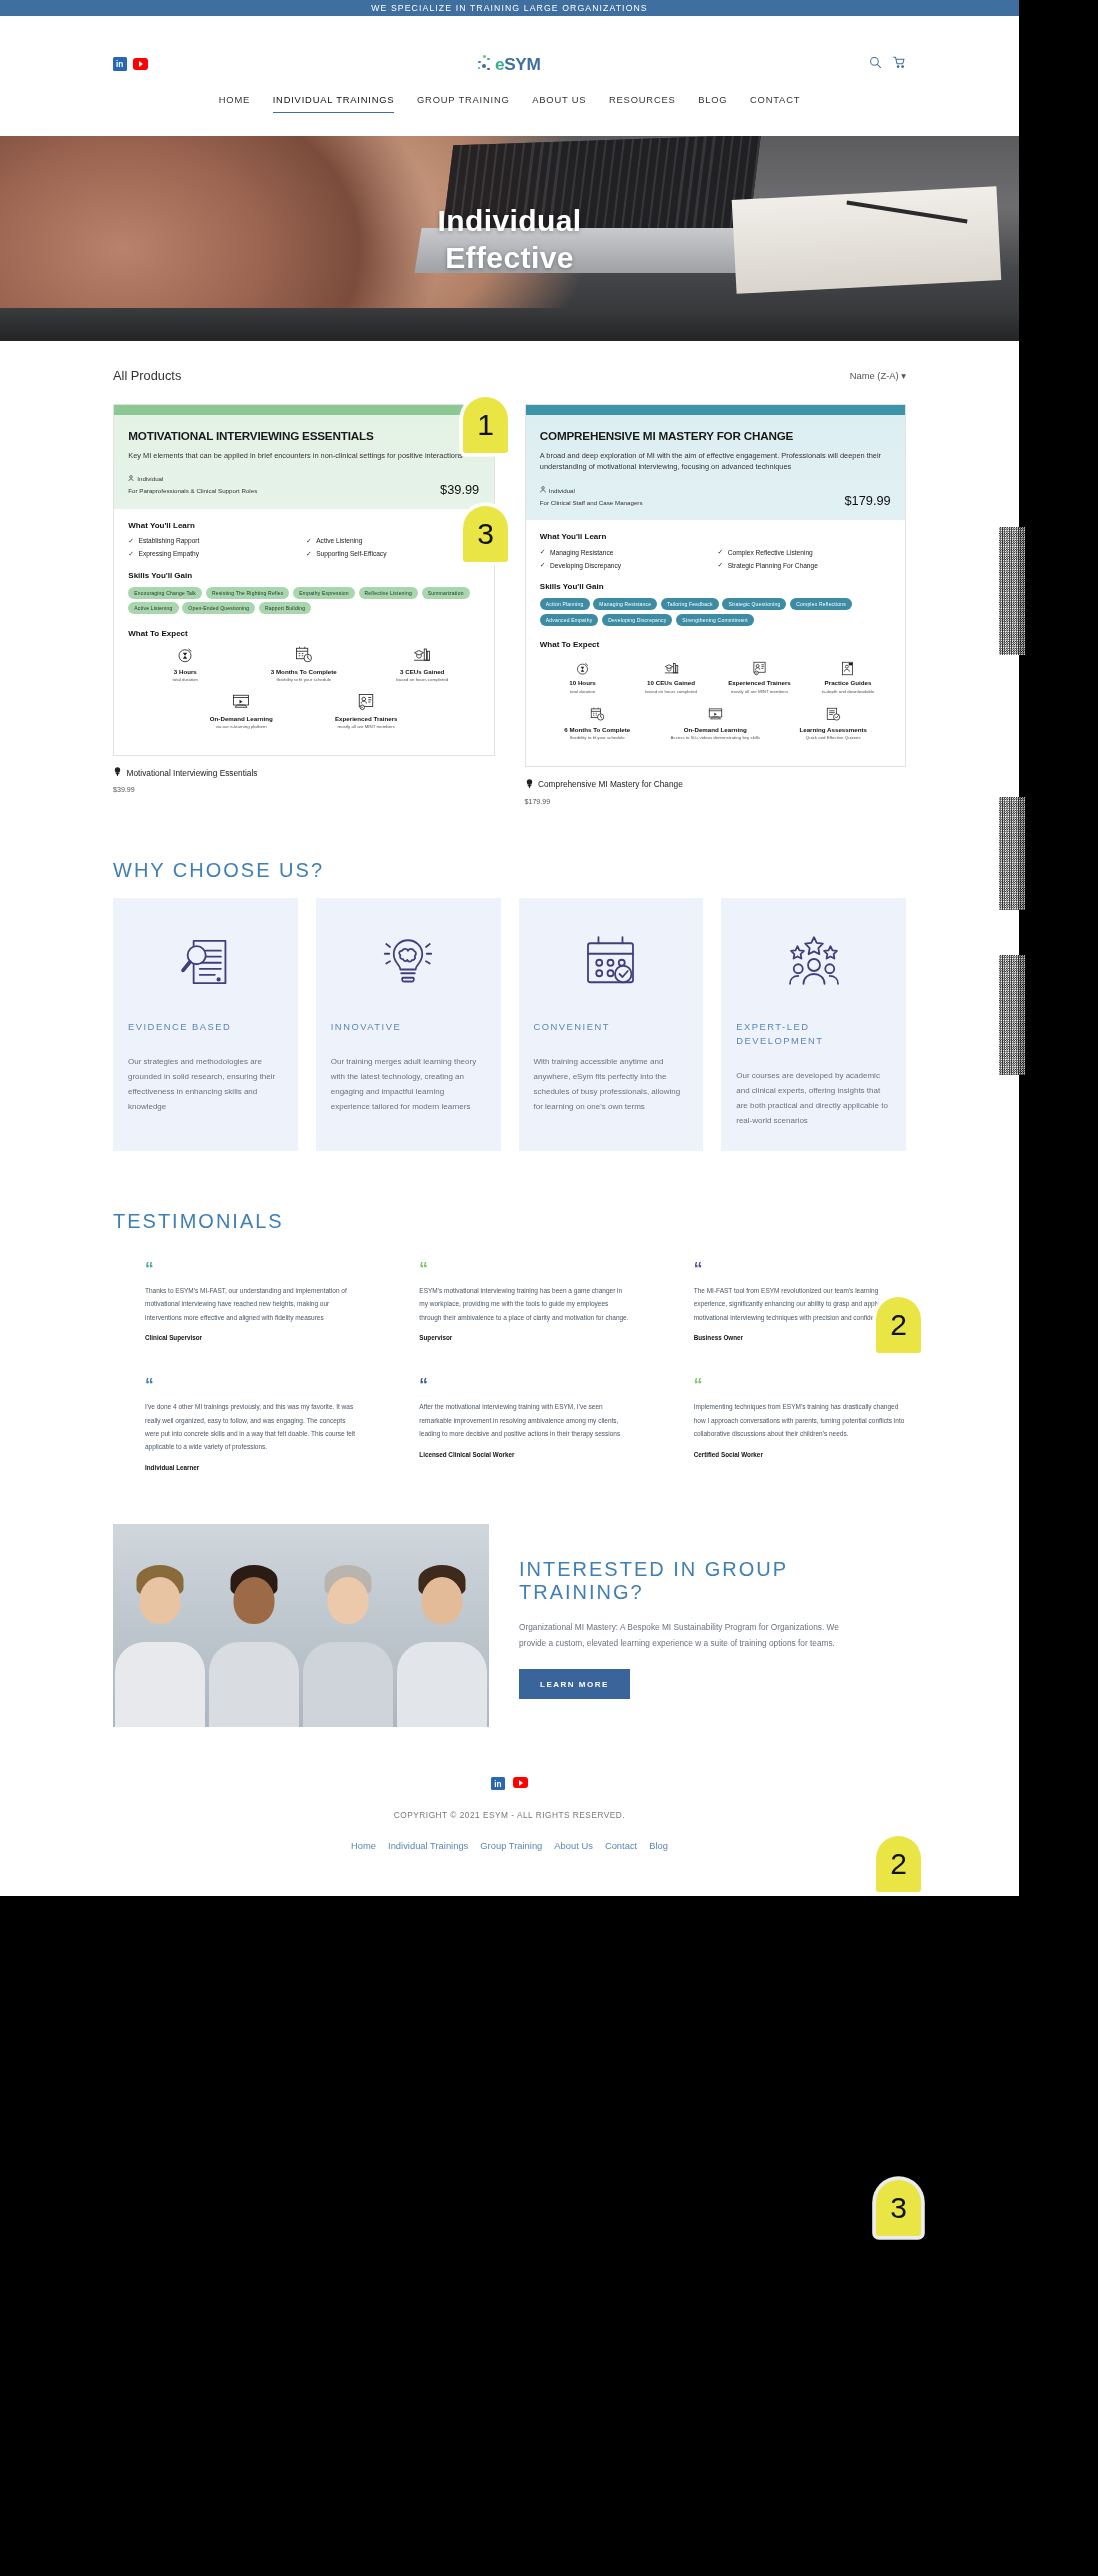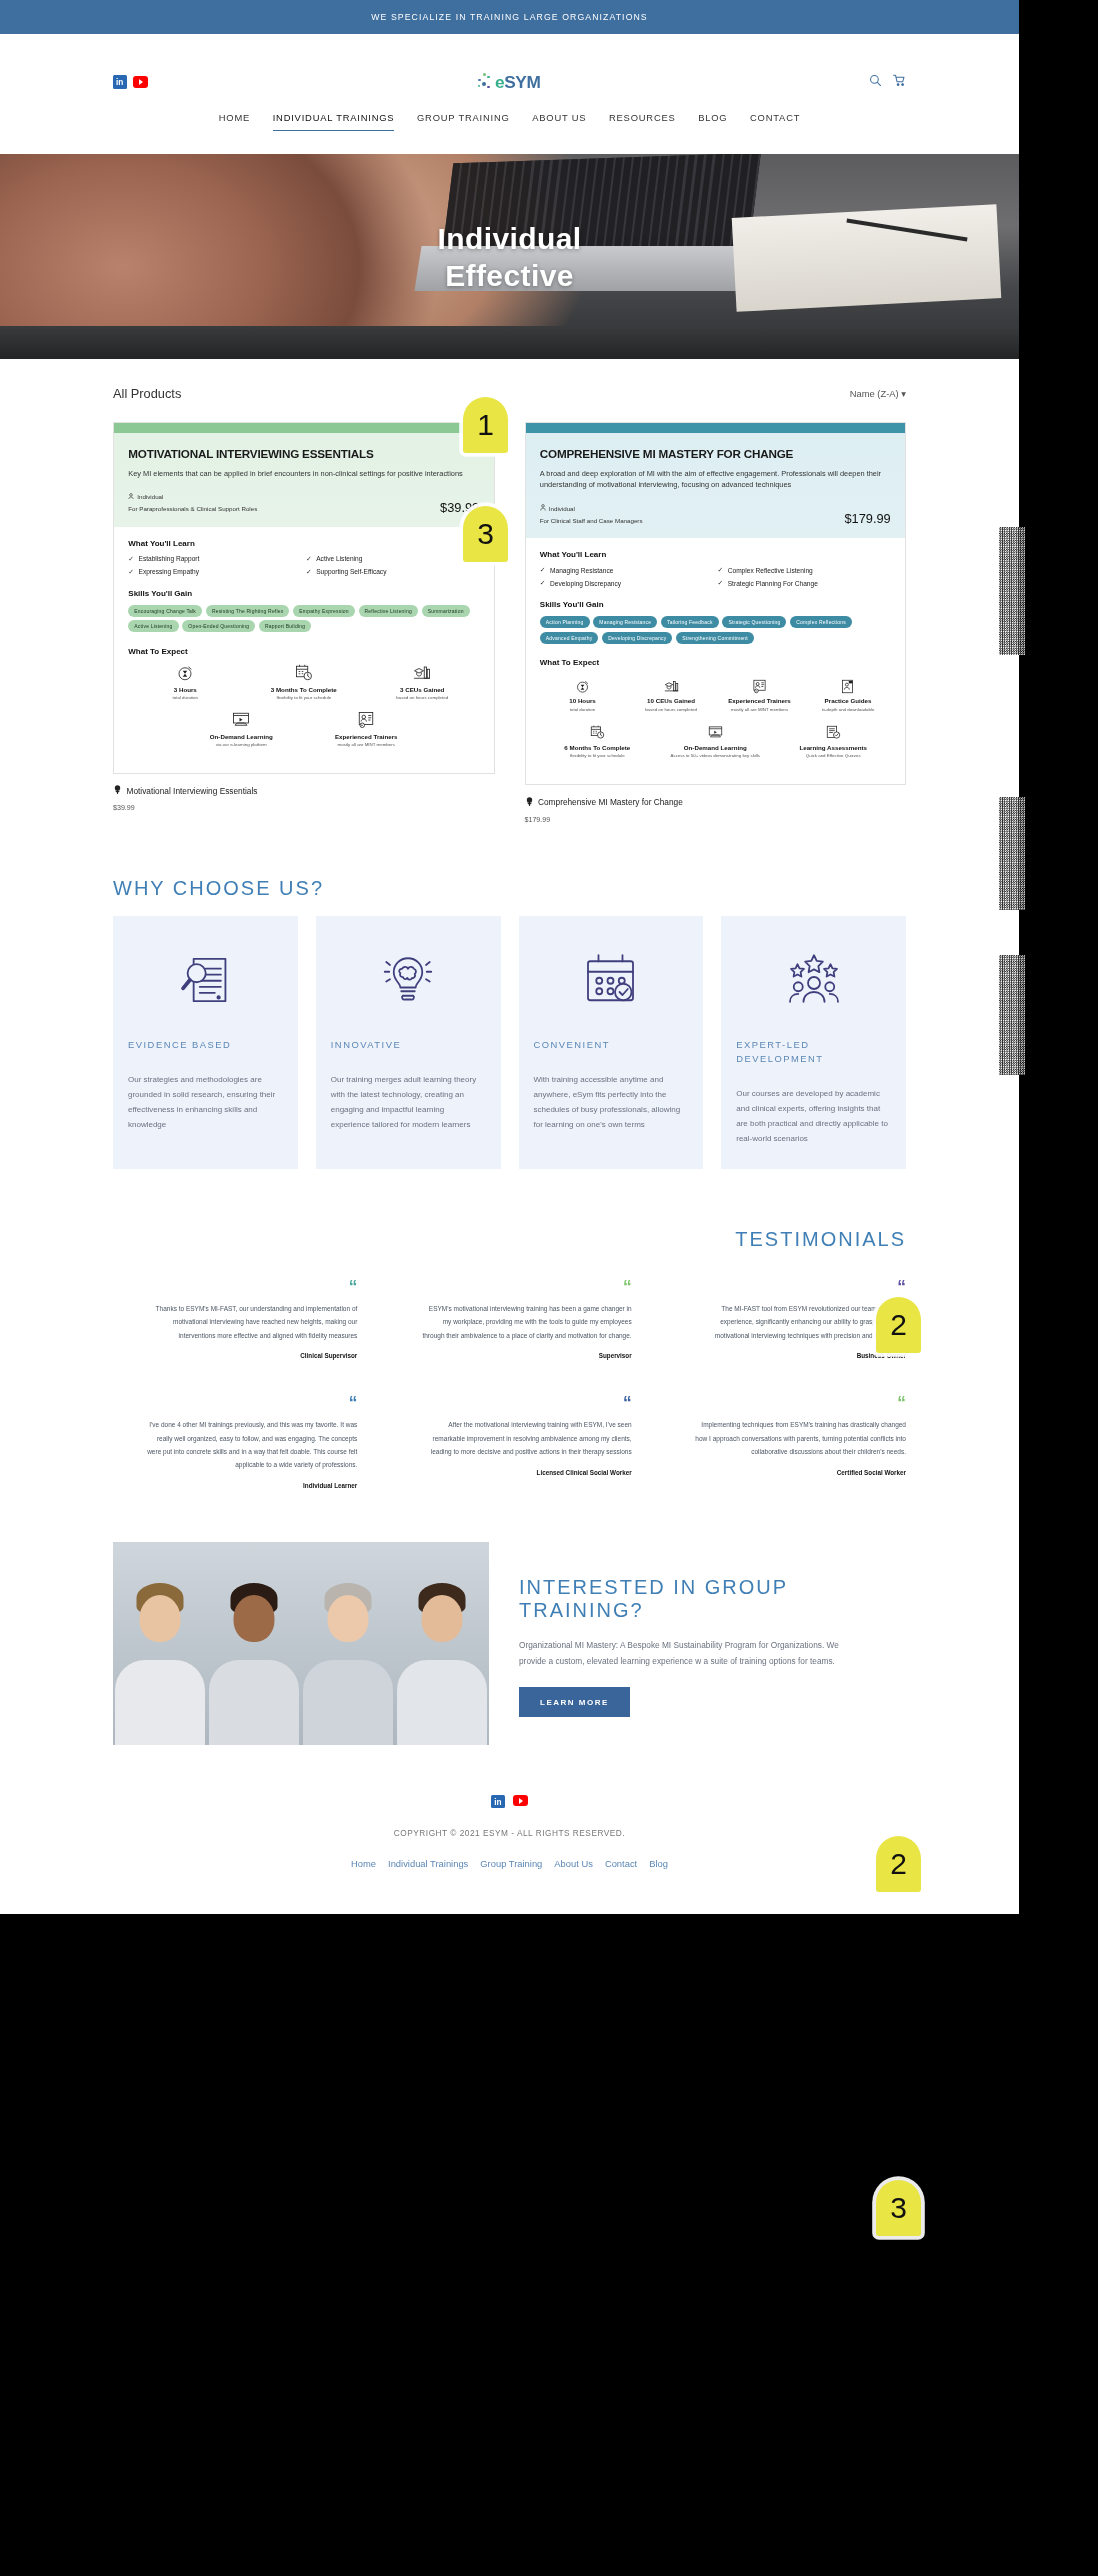--- a/index.html
+++ b/index.html
@@ -14,21 +14,21 @@
   }
   .page {
     position: absolute;
     left: 0; top: 0;
     width: 1019px;
     background: #ffffff;
   }
   
   .topbar {
     background: #3f6f9f;
-    height: 34px;
+    height: 16px;
     display: flex;
     align-items: center;
     justify-content: center;
   }
   .topbar-text {
     color: #ffffff;
     font-size: 8.7px;
     letter-spacing: 1.1px;
     font-weight: 400;
   }
@@ -202,21 +202,21 @@
     flex: 1; background: #eef2fb; padding: 25.6px 15px 22.6px 15px;
     display: flex; flex-direction: column;
   }
   .why-ico { height: 75px; display: flex; align-items: center; justify-content: center; margin-bottom: 21px; }
   .why-title {
     font-size: 9.4px; color: #5b87b5; letter-spacing: 1.5px;
     line-height: 1.5; margin-bottom: 21px; font-weight: 400;
   }
   .why-text { font-size: 8px; color: #6b7280; line-height: 1.85; }
   
-  .test-wrap { padding: 59px 113px 0 113px; text-align: right; }
+  .test-wrap { padding: 59px 113px 0 113px; }
   .test-grid { display: flex; gap: 30px; margin-top: 30px; }
   .test-grid.row2 { margin-top: 38px; }
   .test-col { flex: 1; padding-left: 32px; }
   .quote { font-size: 17.3px; font-weight: 800; line-height: .6; margin-bottom: 10.5px; display: block; }
   .test-text { font-size: 6.5px; color: #4b5563; line-height: 2.05; margin-bottom: 10.5px; }
   .test-role { font-size: 6.3px; font-weight: 700; color: #111; }
   
   .cta-wrap { padding: 53px 113px 0 113px; display: flex; gap: 30px; align-items: center; }
   .cta-img {
     width: 376px; height: 203px; position: relative; overflow: hidden;

